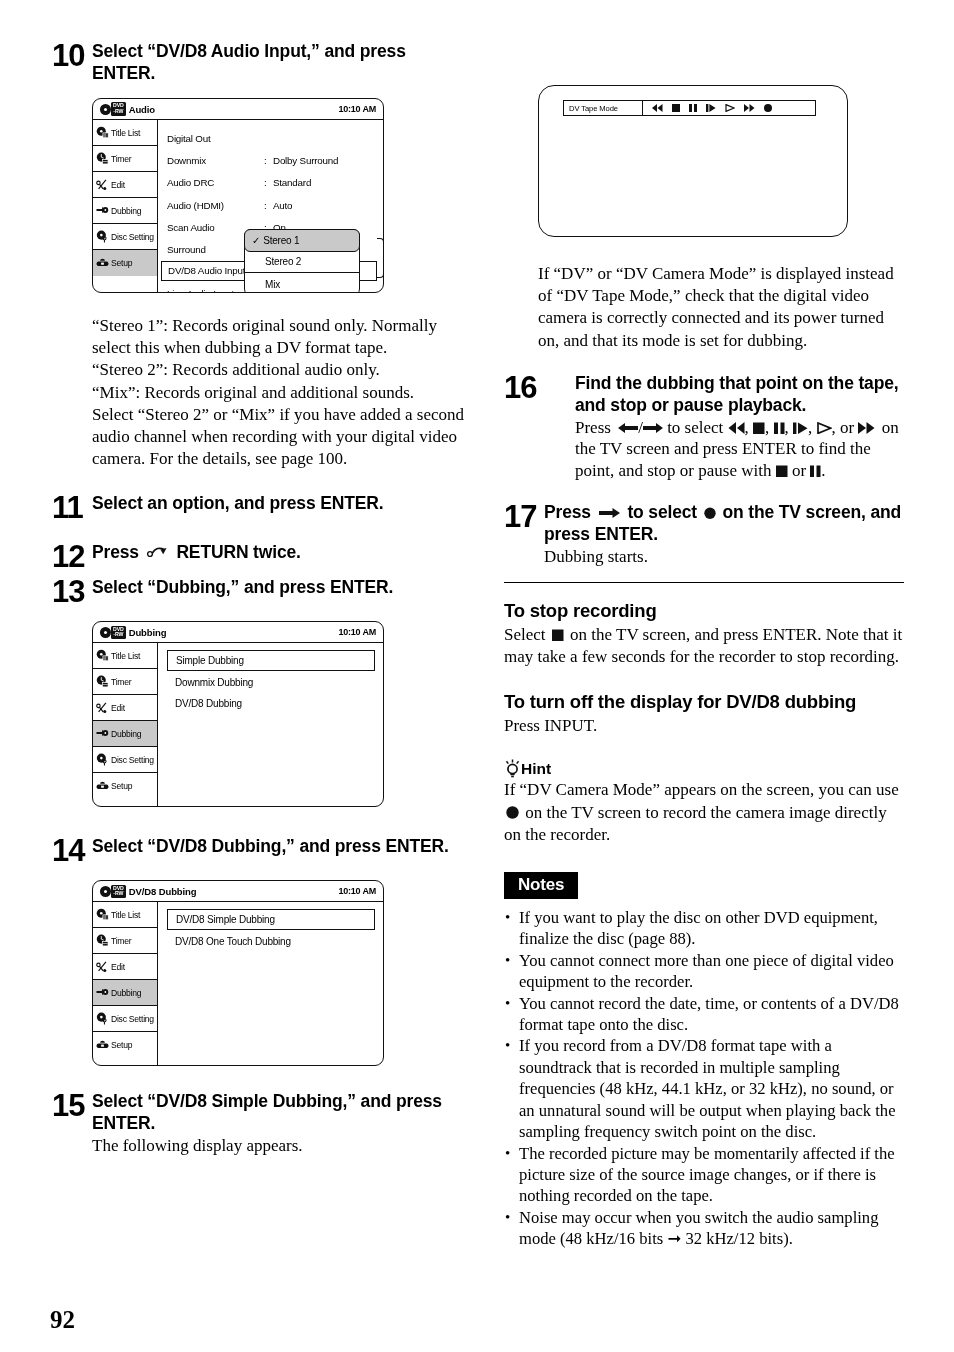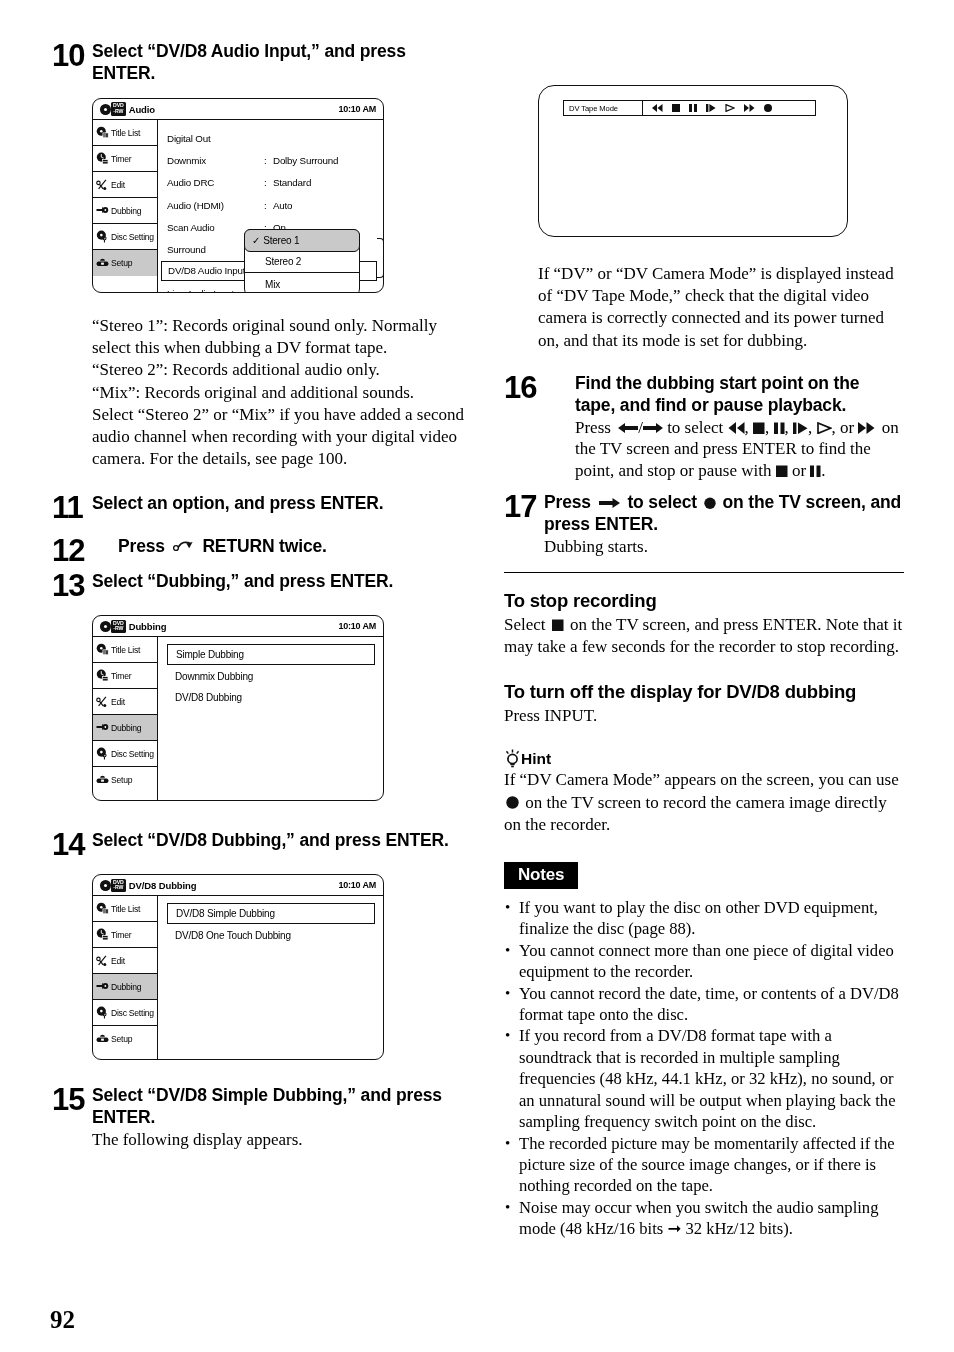--- a/index.html
+++ b/index.html
@@ -356,21 +356,21 @@
 “Mix”: Records original and additional sounds.
 Select “Stereo 2” or “Mix” if you have added a second audio channel when recording with your digital video camera. For the details, see page 100.</div>
 
       <div class="step" style="margin-top:22px;">
         <div class="step-num">11</div>
         <div class="step-body">
           <div class="step-title">Select an option, and press ENTER.</div>
         </div>
       </div>
 
-      <div class="step" style="margin-top:12px;gap:26px;">
+      <div class="step" style="margin-top:18px;">
         <div class="step-num">12</div>
         <div class="step-body">
           <div class="step-title">
             <span>Press</span>
             <span class="ig" style="margin:0 3px;"><svg viewBox="0 0 22 14" width="22" height="14">
                   <circle cx="3" cy="9" r="2.4" fill="none" stroke="#111" stroke-width="1.4"></circle>
                   <path d="M5.4 8.2 C8 3 13 2.2 17.2 4.6" fill="none" stroke="#111" stroke-width="1.7"></path>
                   <path d="M19.6 3.0 L16.2 9.2 L13.4 4.6 Z" fill="#111"></path>
                 </svg></span>
             <span>RETURN twice.</span>
@@ -593,21 +593,21 @@
               </span>
           </span>
         </div>
       </div>
 
       <div class="para" style="margin-top:26px; margin-left:34px; width:366px;">If “DV” or “DV Camera Mode” is displayed instead of “DV Tape Mode,” check that the digital video camera is correctly connected and its power turned on, and that its mode is set for dubbing.</div>
 
       <div class="step" style="margin-top:20px;gap:31px;">
         <div class="step-num">16</div>
         <div class="step-body">
-          <div class="step-title">Find the dubbing start point on the tape, and find or pause playback.</div>
+          <div class="step-title">Find the dubbing that point on the tape, and stop or pause playback.</div>
           <div class="step-sub">
             <span>Press</span>
             <span class="ig" style="margin-left:3px;"><svg width="20" height="12" viewBox="0 0 20 12">
                   <path d="M0 6 L7 1 L7 4 L20 4 L20 8 L7 8 L7 11 Z" fill="#111"></path>
                 </svg></span><span>/</span><span class="ig"><svg width="20" height="12" viewBox="0 0 20 12">
                   <path d="M20 6 L13 1 L13 4 L0 4 L0 8 L13 8 L13 11 Z" fill="#111"></path>
                 </svg></span>
             <span>to select</span>
             <span class="ig"><svg width="17" height="12" viewBox="0 0 17 12">
                   <path d="M8 0 L8 12 L0.5 6 Z" fill="#111"></path>
@@ -637,21 +637,21 @@
                 </svg></span>
             <span>or</span>
             <span class="ig"><svg width="11" height="12" viewBox="0 0 11 12">
                   <rect x="0" y="0.5" width="4" height="11.5" fill="#111"></rect>
                   <rect x="6.5" y="0.5" width="4" height="11.5" fill="#111"></rect>
                 </svg></span><span>.</span>
           </div>
         </div>
       </div>
 
-      <div class="step" style="margin-top:10px;justify-content:flex-end;">
+      <div class="step" style="margin-top:20px;justify-content:flex-end;">
         <div class="step-num">17</div>
         <div class="step-body">
           <div class="step-title">
             <span>Press</span>
             <span class="ig" style="margin:0 3px;"><svg width="21" height="12" viewBox="0 0 21 12">
                   <path d="M21 6 L13.5 1 L13.5 4 L0 4 L0 8 L13.5 8 L13.5 11 Z" fill="#111"></path>
                 </svg></span>
             <span>to select</span>
             <span class="ig" style="margin:0 2px;"><svg width="12" height="12" viewBox="0 0 12 12">
                   <circle cx="6" cy="6.2" r="5.7" fill="#111"></circle>

